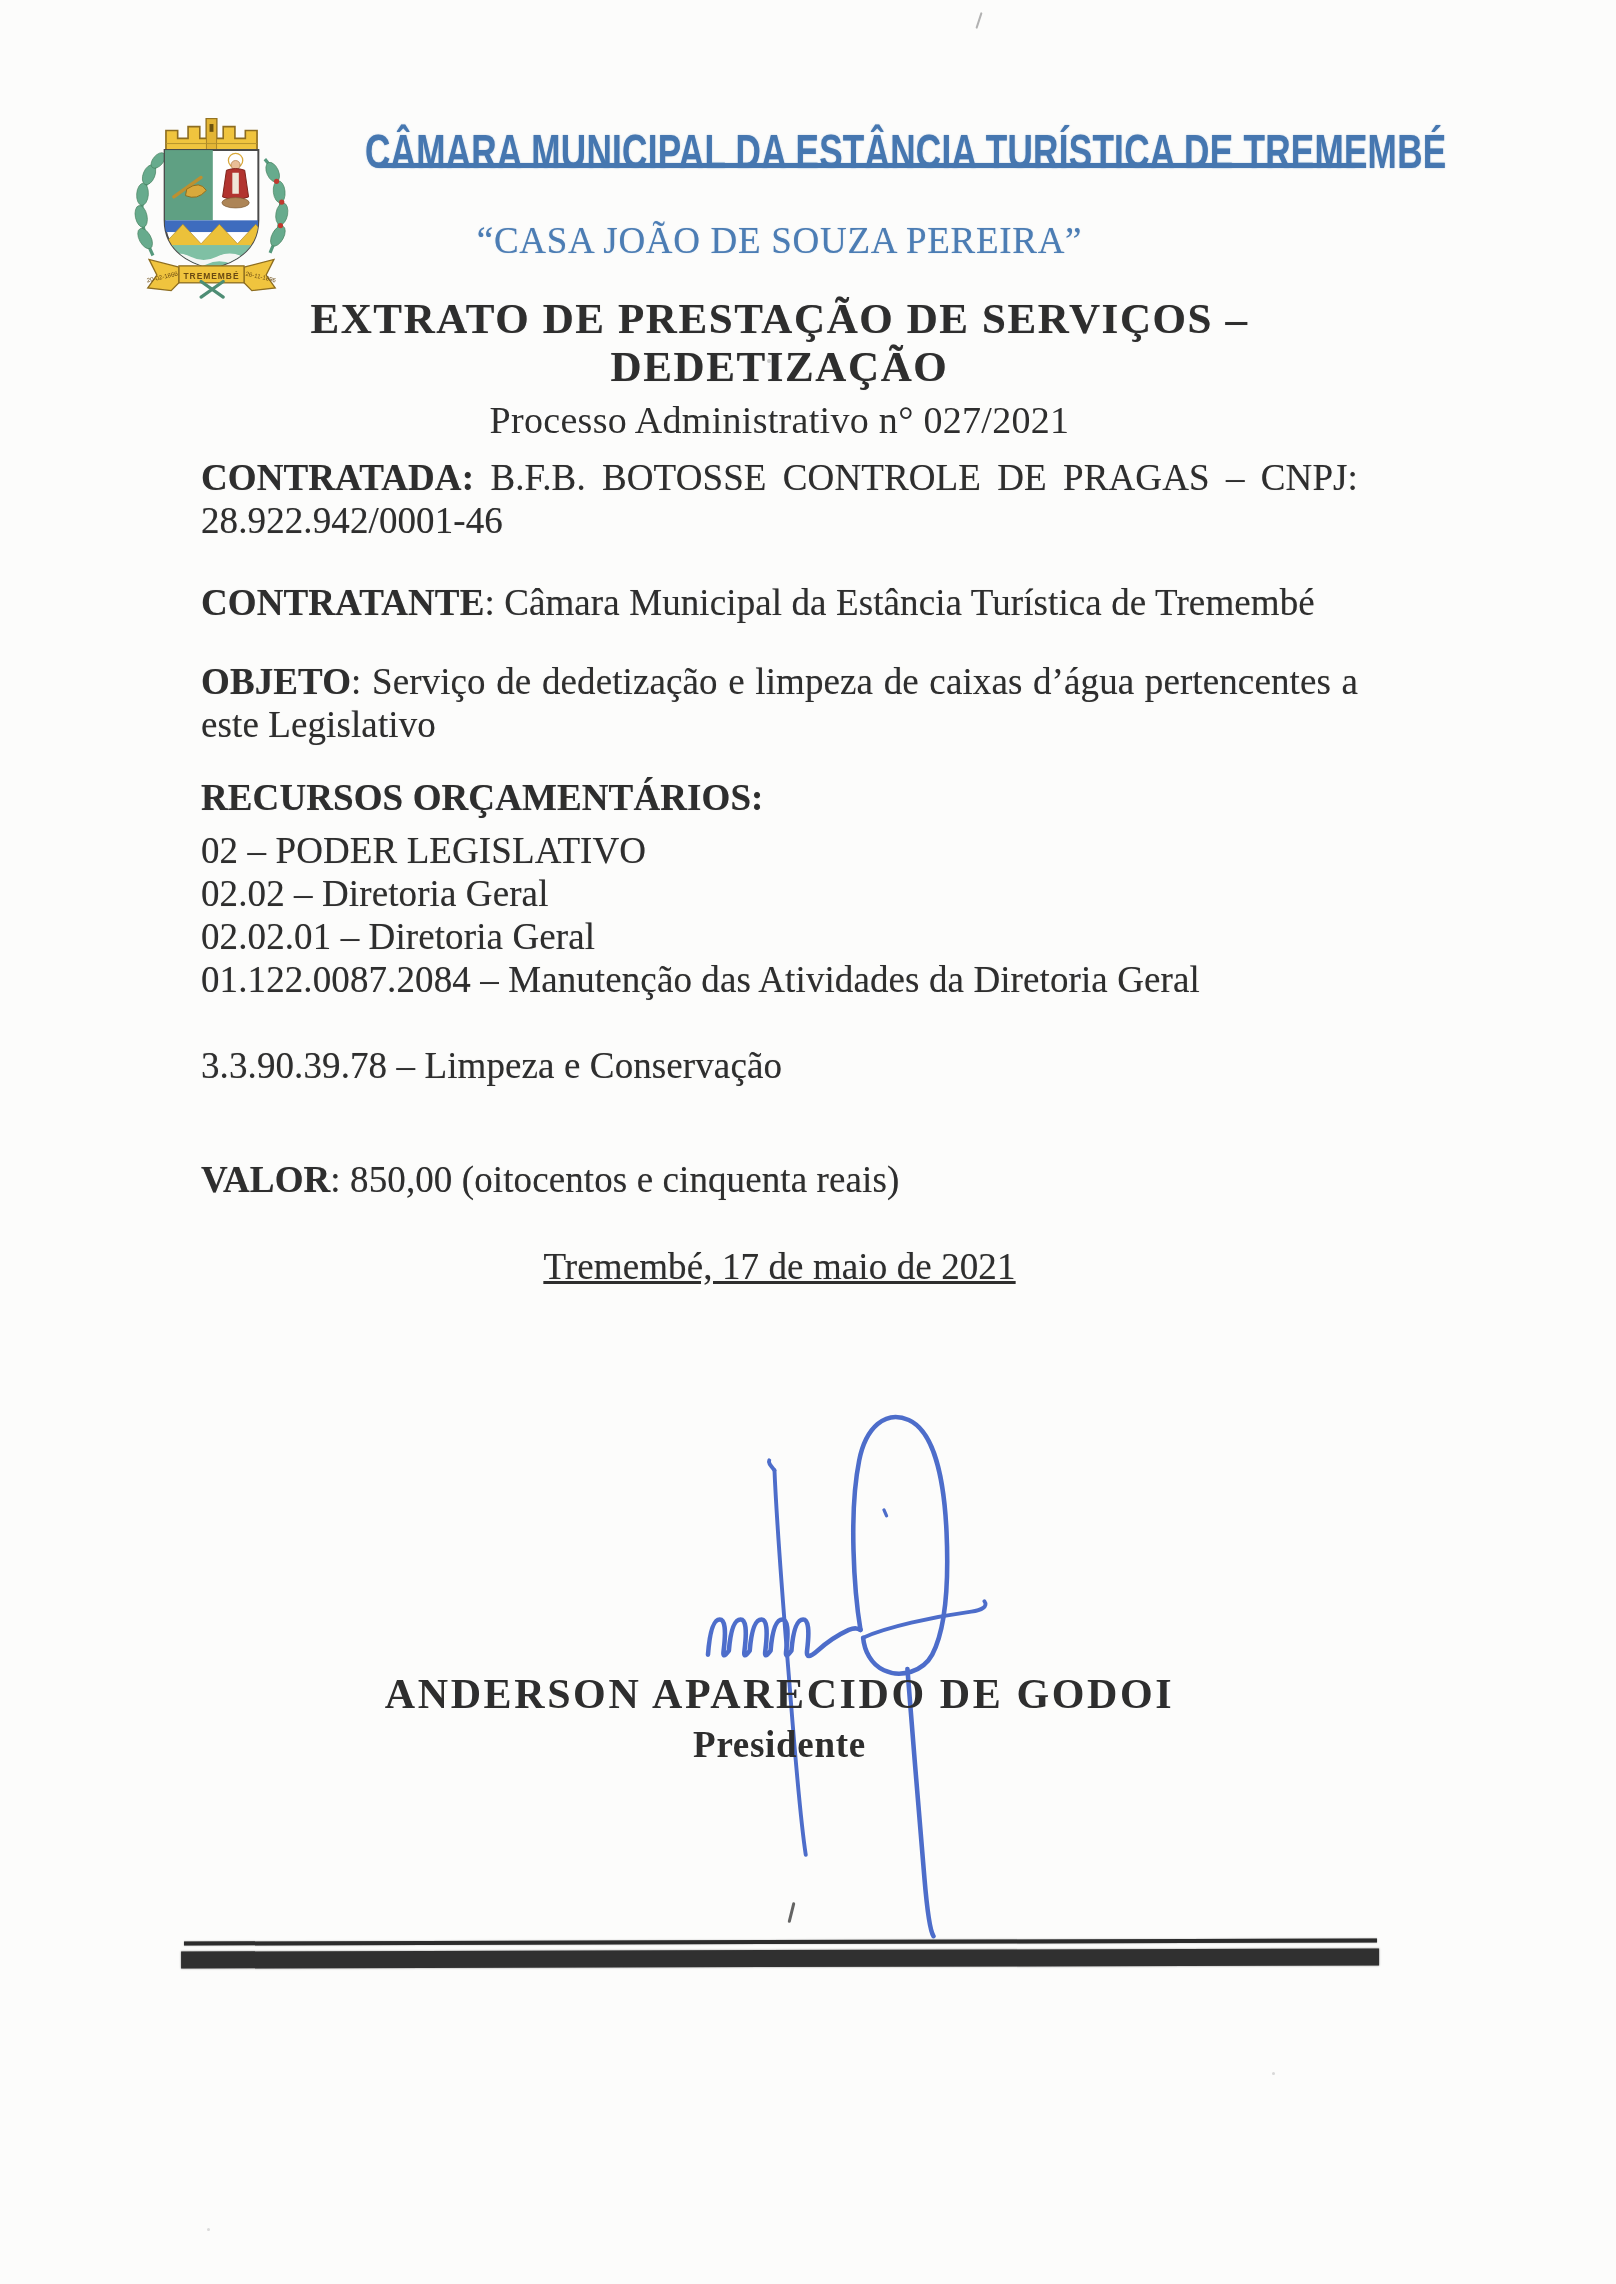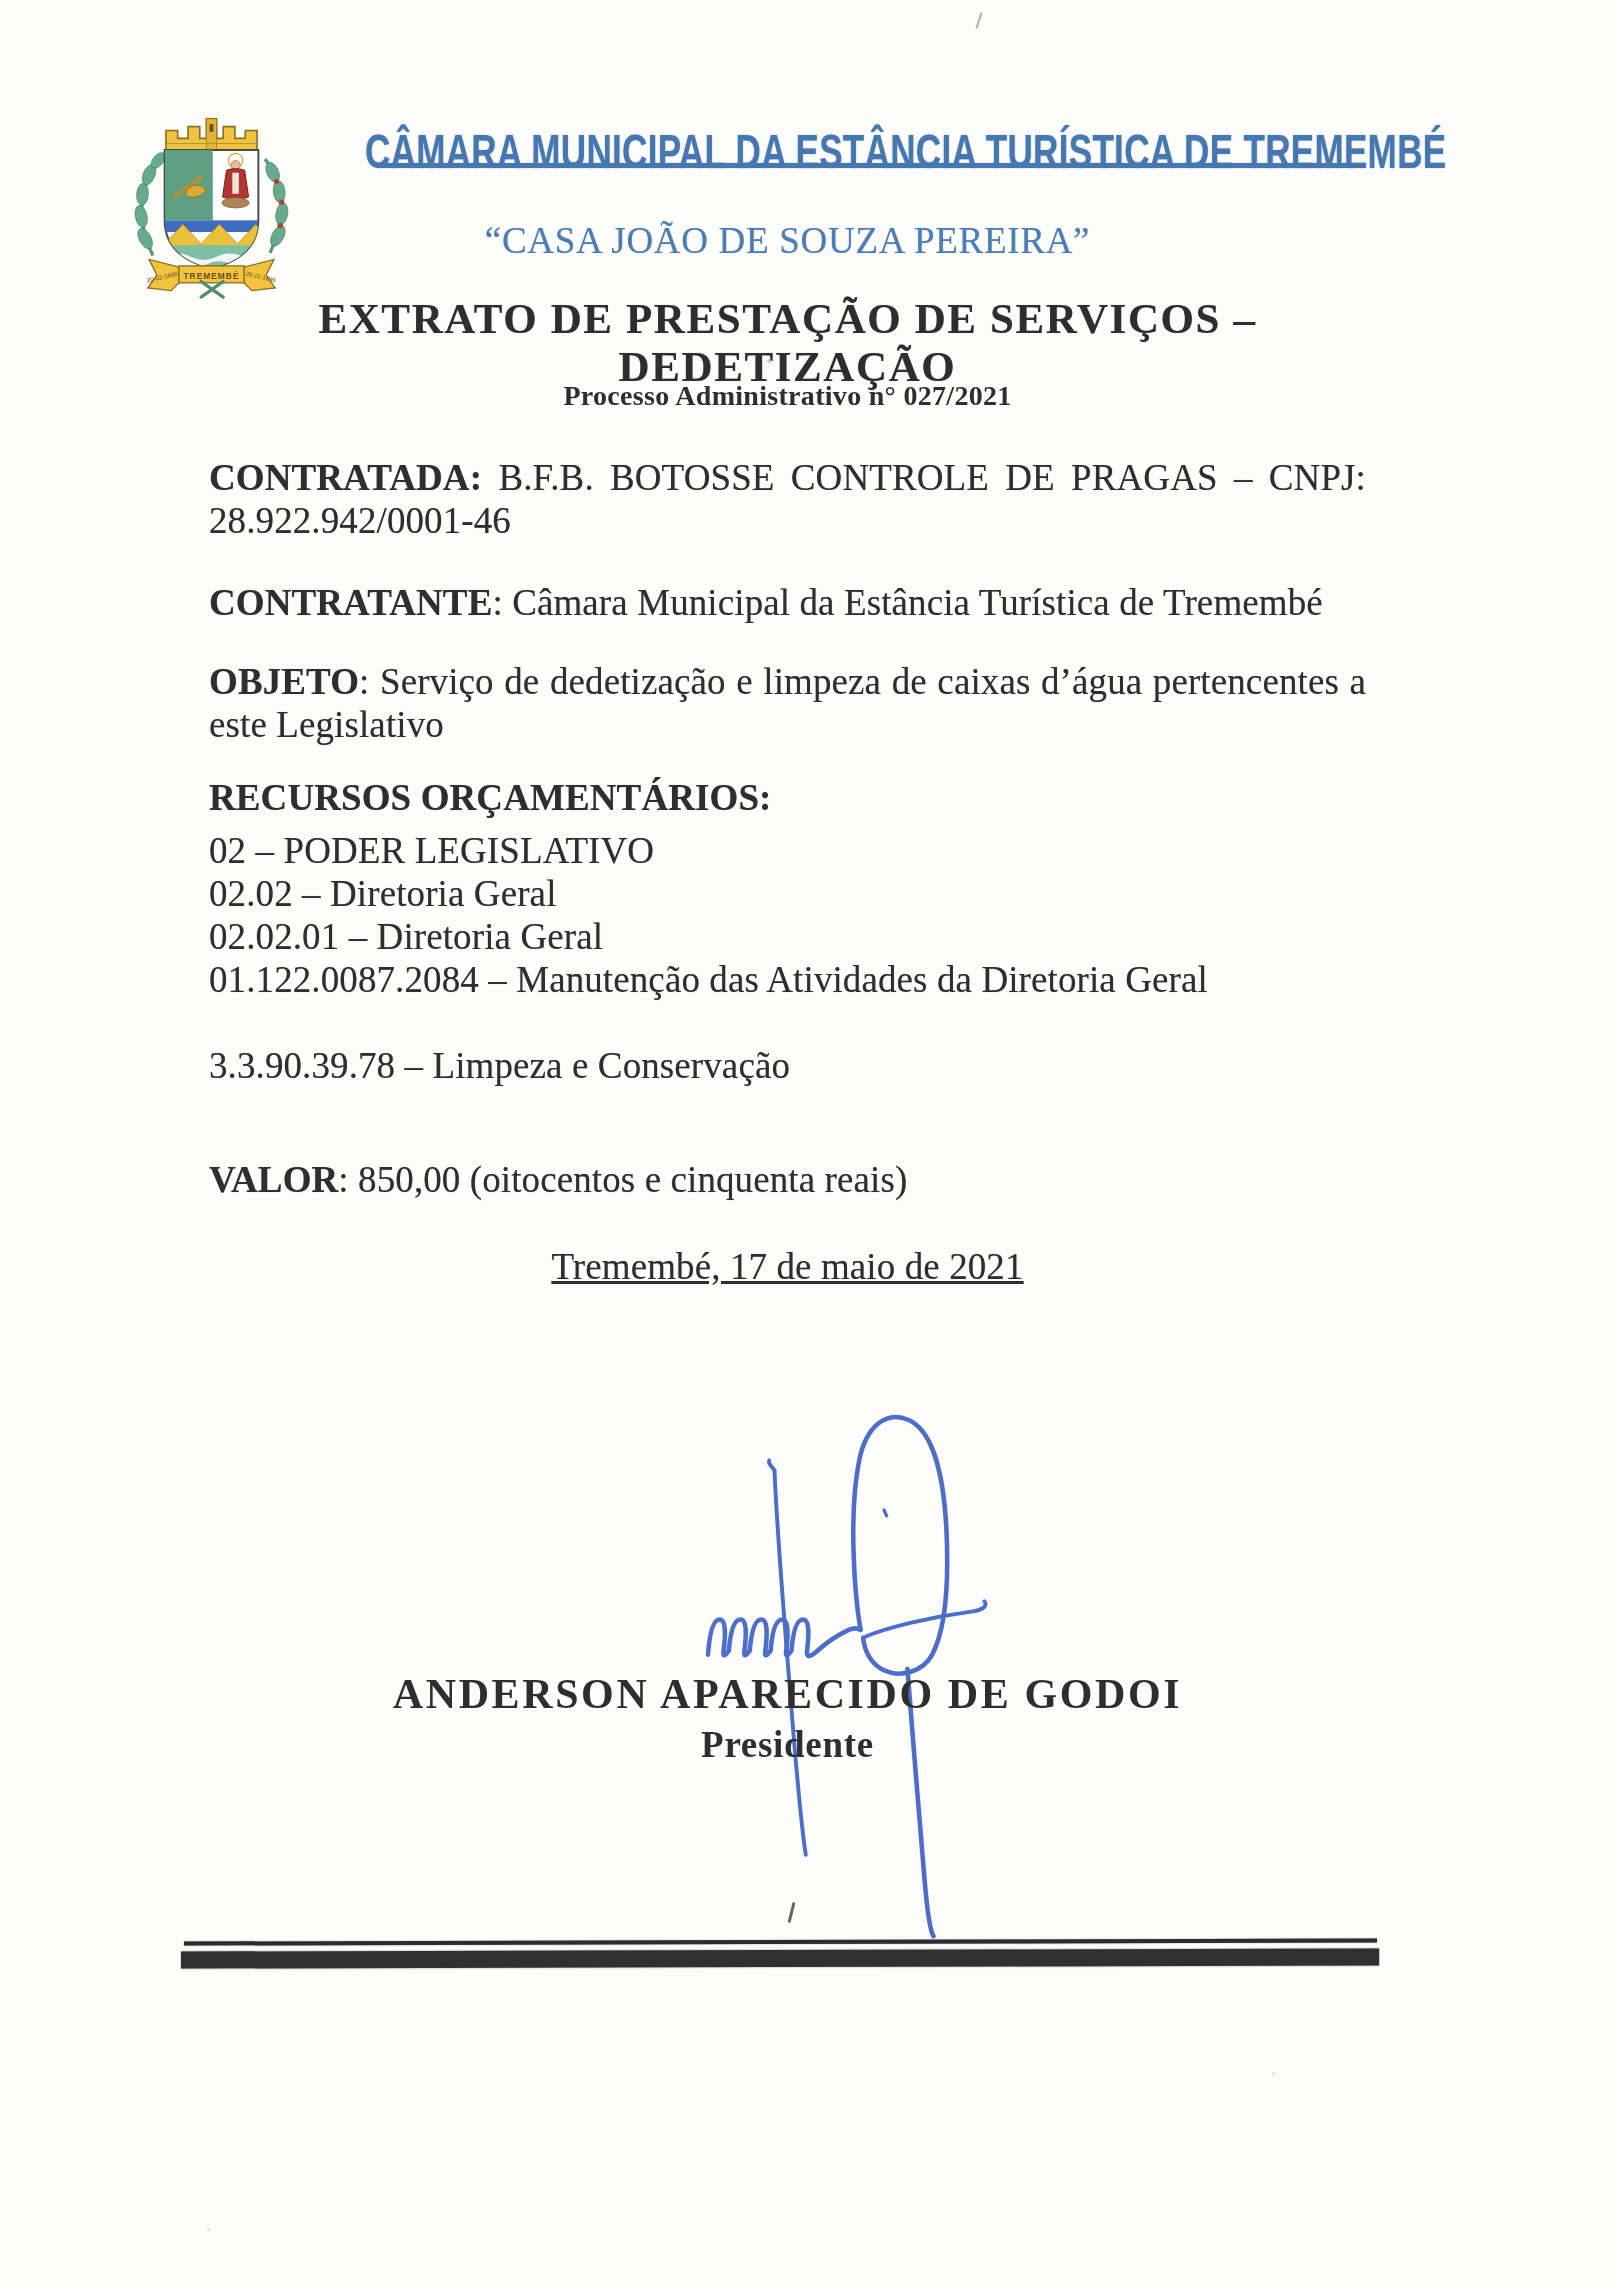--- a/index.html
+++ b/index.html
@@ -1,39 +1,39 @@
 <!DOCTYPE html>
 <html style="font-size:10.4px"><head>
 <meta charset="utf-8">
 <style>
   html,body{margin:0;padding:0;background:#e9e9e9;}
   .page{
     position:relative;width:1617px;height:2284px;background:#fcfcfb;overflow:hidden;
     font-family:"Liberation Serif","DejaVu Serif",serif;color:#2e2e2e;
   }
   .abs{position:absolute;}
-  .col{left:201px;width:1157px;margin-left:8px;}
+  .col{left:201px;width:1157px;}
   .body-text{font-size:37px;line-height:43px;letter-spacing:0.1px;
     text-shadow:0 0 0.7px rgba(45,45,45,.45);}
   .bld{font-weight:bold;}
   .center{text-align:center;}
   .right{text-align:center;text-decoration:underline;}
   .just{text-align:justify;text-align-last:justify;}
   .org-title{
     left:365px;top:124px;white-space:nowrap;
     font-family:"Liberation Sans","DejaVu Sans",sans-serif;font-weight:bold;font-size:39px;
     color:#4677b0;transform:scale(.9,1.25);transform-origin:left top;
     text-shadow:0 0 1.3px rgba(70,119,176,.55);letter-spacing:0.3px;
   }
   .title-underline{left:379px;top:163px;width:976px;height:4.6px;background:#4677b0;
     box-shadow:0 0 1.3px rgba(70,119,176,.6);}
   .casa-line{top:219px;font-size:37px;color:#4c7db4;letter-spacing:0.7px;
     text-shadow:0 0 1px rgba(76,125,180,.5);}
   .doc-title{top:295px;font-size:43px;font-weight:bold;letter-spacing:1.6px;line-height:48px;}
-  .process-line{top:380px;font-size:28px;font-weight:bold;letter-spacing:0.3px;}
+  .process-line{top:398px;font-size:38px;font-weight:normal;letter-spacing:0.3px;}
   .sig-name{top:1670px;font-size:42px;font-weight:bold;letter-spacing:2.6px;}
   .sig-role{top:1723px;font-size:37px;font-weight:bold;letter-spacing:0.7px;}
   .footer-rules{left:181px;top:1937px;width:1199px;transform:rotate(-.15deg);}
   .bar-thin{position:absolute;left:2.6px;top:2.6px;width:1193px;height:4.6px;background:#2c2c2c;
     box-shadow:0 0 1.3px rgba(0,0,0,.5);}
   .bar-thick{position:absolute;left:0;top:13px;width:1198px;height:17px;background:#303030;
     box-shadow:0 0 2px rgba(0,0,0,.5);}
   .artifact{position:absolute;border-radius:2px;}
   .art-slash-top{left:978px;top:11.7px;width:2px;height:17px;background:#8a8a8a;
     transform:rotate(18deg);opacity:.65;}

